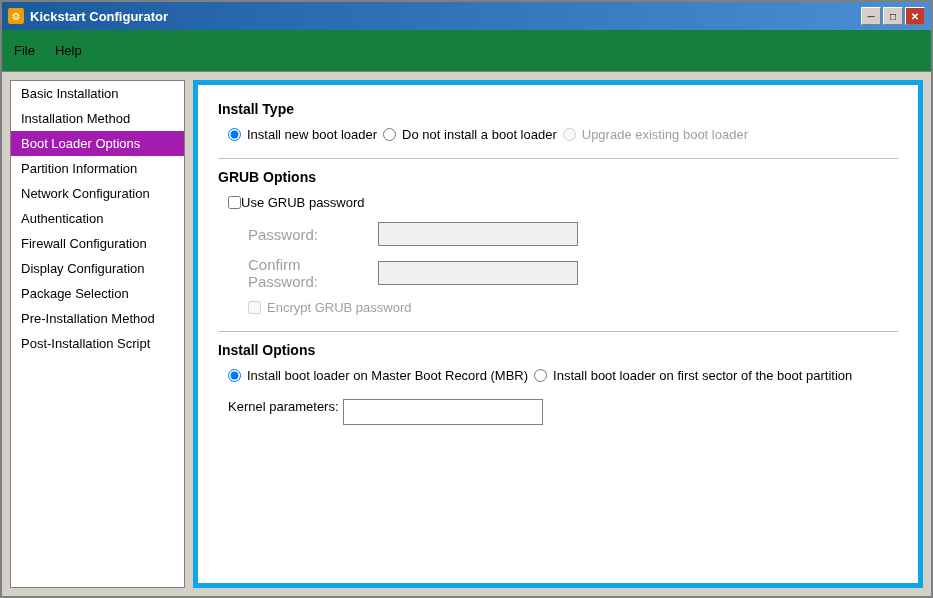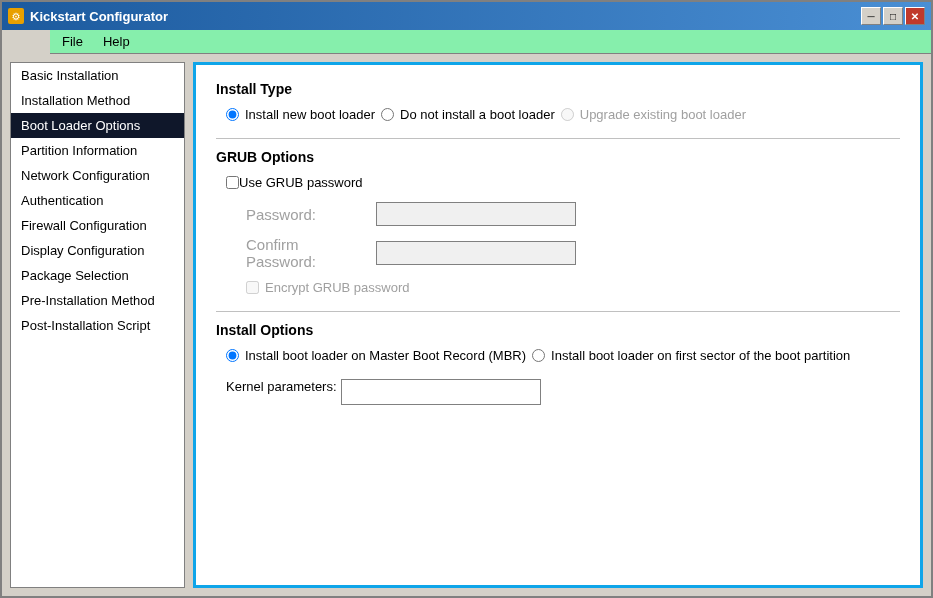--- a/index.html
+++ b/index.html
@@ -63,26 +63,25 @@
       border-left-color: #fff;
       cursor: pointer;
       display: flex;
       align-items: center;
       justify-content: center;
       font-size: 10px;
       color: #000;
     }
     .title-btn.close { background: #c0392b; color: white; font-weight: bold; }
     .menu-bar {
-      background: #86efac;
+      background: #15803d;
       border-bottom: 1px solid #808080;
-      padding: 2px 4px;
+      padding: 11px 4px;
       display: flex;
       gap: 4px;
-      margin-left: 48px;
     }
     .menu-item {
       padding: 2px 8px;
       cursor: pointer;
       font-size: 13px;
     }
     .main-area {
       display: flex;
       flex: 1;
       padding: 8px;
@@ -97,27 +96,27 @@
       flex-shrink: 0;
     }
     .sidebar-item {
       padding: 5px 10px;
       cursor: pointer;
       font-size: 13px;
       color: #000;
       border-bottom: none;
     }
     .sidebar-item.active {
-      background: #0f172a;
+      background: #a21caf;
       color: white;
     }
     .content {
       flex: 1;
       background: white;
-      border: 3px solid #0ea5e9;
+      border: 5px solid #0ea5e9;
       padding: 16px 20px;
       overflow-y: auto;
     }
     .section-title {
       font-weight: bold;
       font-size: 14px;
       margin-bottom: 10px;
       color: #000;
     }
     .radio-group {

